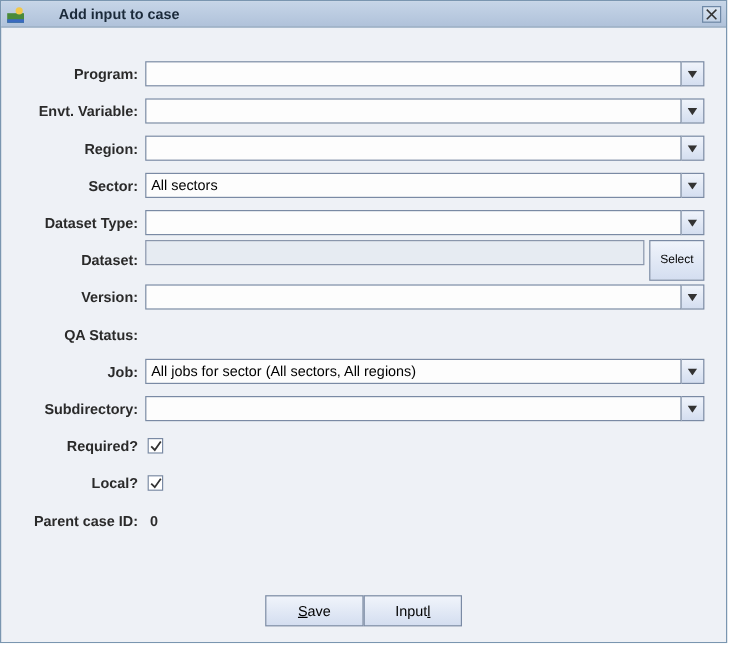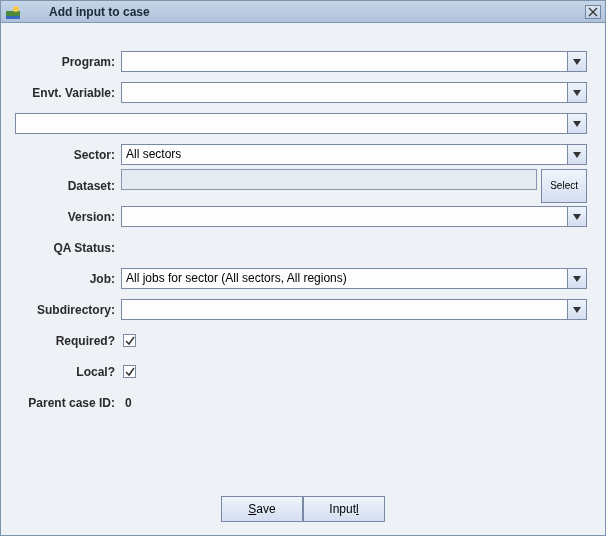--- a/index.html
+++ b/index.html
@@ -215,20 +215,21 @@
           </div>
         <div class="combo-arrow">
             <svg viewBox="0 0 8 6">
               <polygon points="0,0 8,0 4,6" fill="#333"></polygon>
             </svg>
           </div>
       </div>
     </div>
 
     <div class="form-row">
+      <div class="form-label">Region:</div>
       <div class="combo-wrap">
         <div class="combo">
             <div class="combo-text"></div>
           </div>
         <div class="combo-arrow">
             <svg viewBox="0 0 8 6">
               <polygon points="0,0 8,0 4,6" fill="#333"></polygon>
             </svg>
           </div>
       </div>
@@ -241,20 +242,33 @@
             <div class="combo-text">All sectors</div>
           </div>
         <div class="combo-arrow">
             <svg viewBox="0 0 8 6">
               <polygon points="0,0 8,0 4,6" fill="#333"></polygon>
             </svg>
           </div>
       </div>
     </div>
 
+    <div class="form-row">
+      <div class="form-label">Dataset Type:</div>
+      <div class="combo-wrap">
+        <div class="combo">
+            <div class="combo-text"></div>
+          </div>
+        <div class="combo-arrow">
+            <svg viewBox="0 0 8 6">
+              <polygon points="0,0 8,0 4,6" fill="#333"></polygon>
+            </svg>
+          </div>
+      </div>
+    </div>
 
     <div class="form-row">
       <div class="form-label">Dataset:</div>
       <div class="text-wrap">
         <div class="readonly-field">
             <span></span>
           </div>
         <div class="select-btn">
             <span>Select</span>
           </div>

